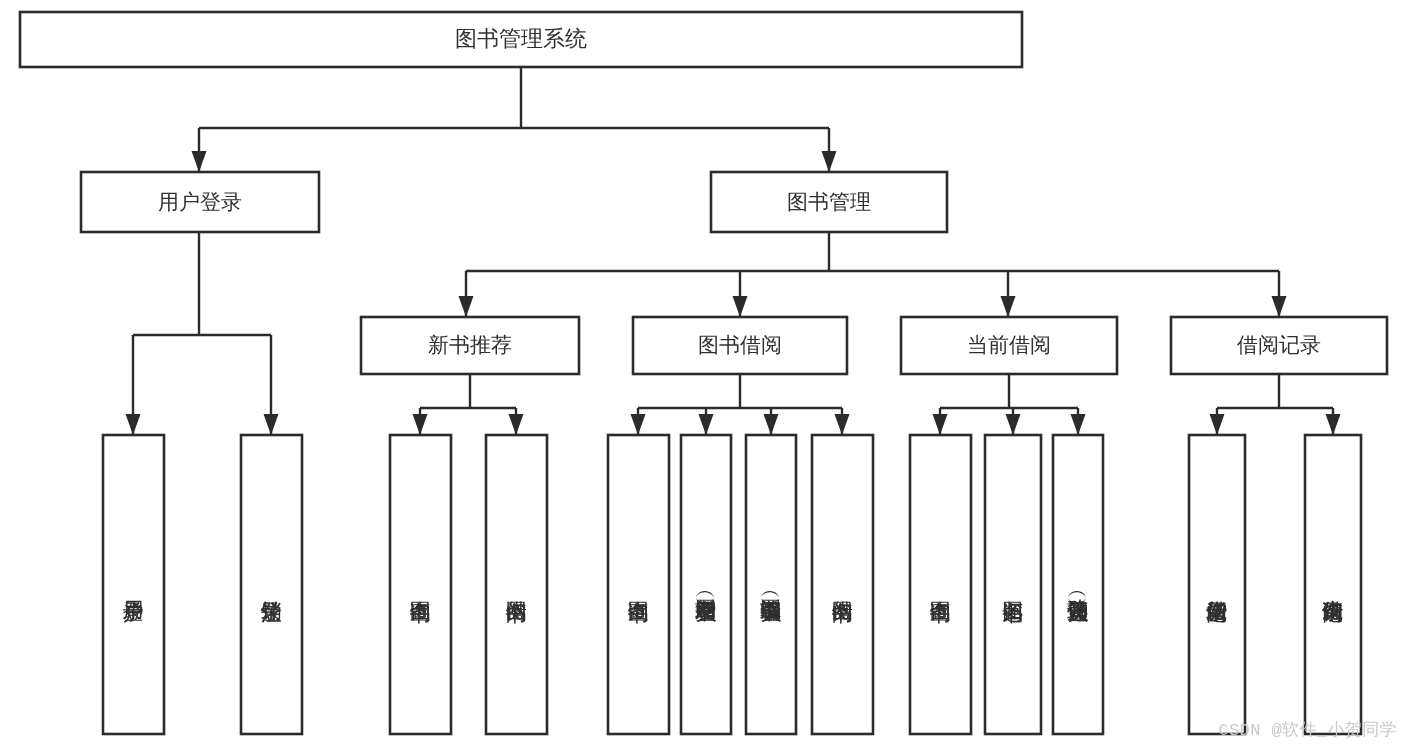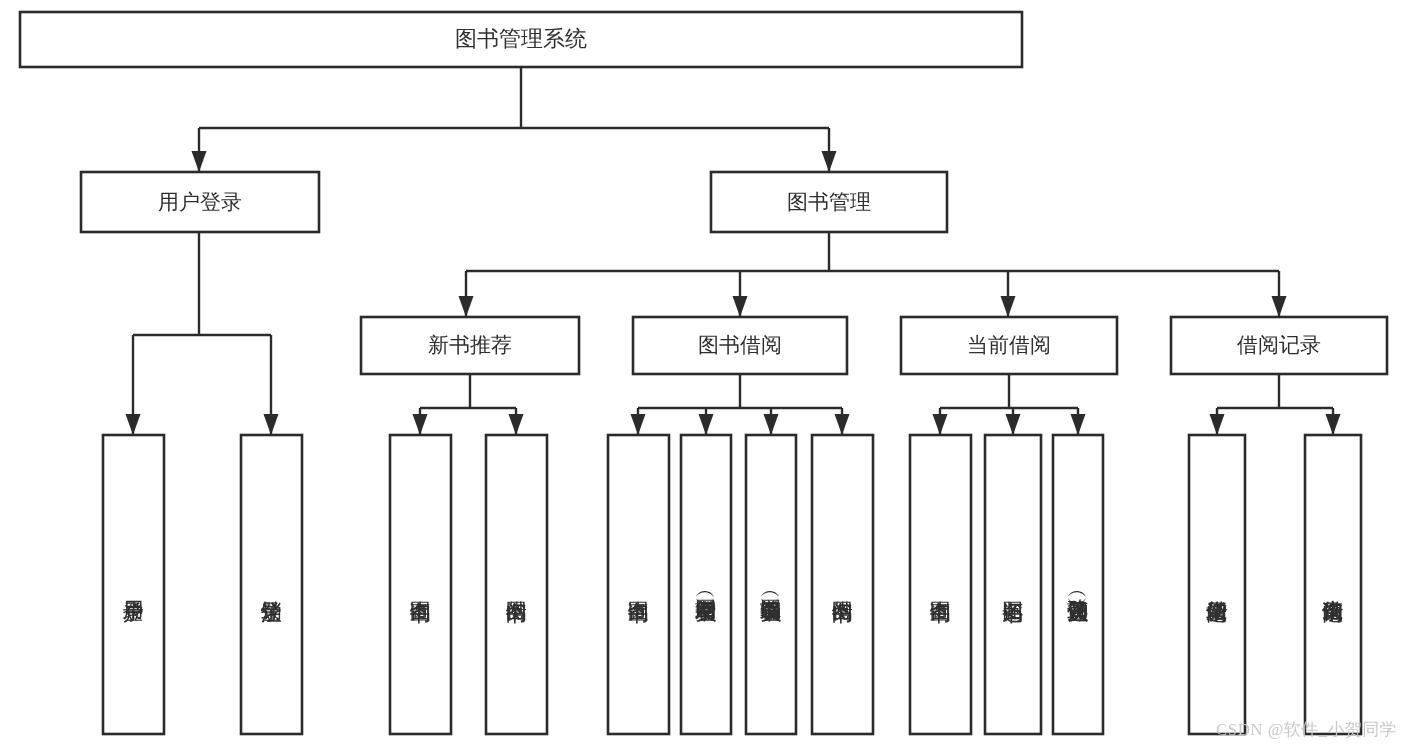--- a/index.html
+++ b/index.html
@@ -70,21 +70,21 @@
     letter-spacing: 0.5px;
     display: flex;
     align-items: center;
     justify-content: center;
     pointer-events: none;
   }
   .watermark {
     position: absolute;
     right: 8px;
     bottom: 6px;
-    font-family: Liberation Serif, serif;
+    font-family: Liberation Mono, monospace;
     font-size: 17px;
     color: #c9c9c9;
     white-space: nowrap;
     letter-spacing: 0.4px;
   }
 </style>
 </head>
 <body>
 
 <div id="diagram-root">

